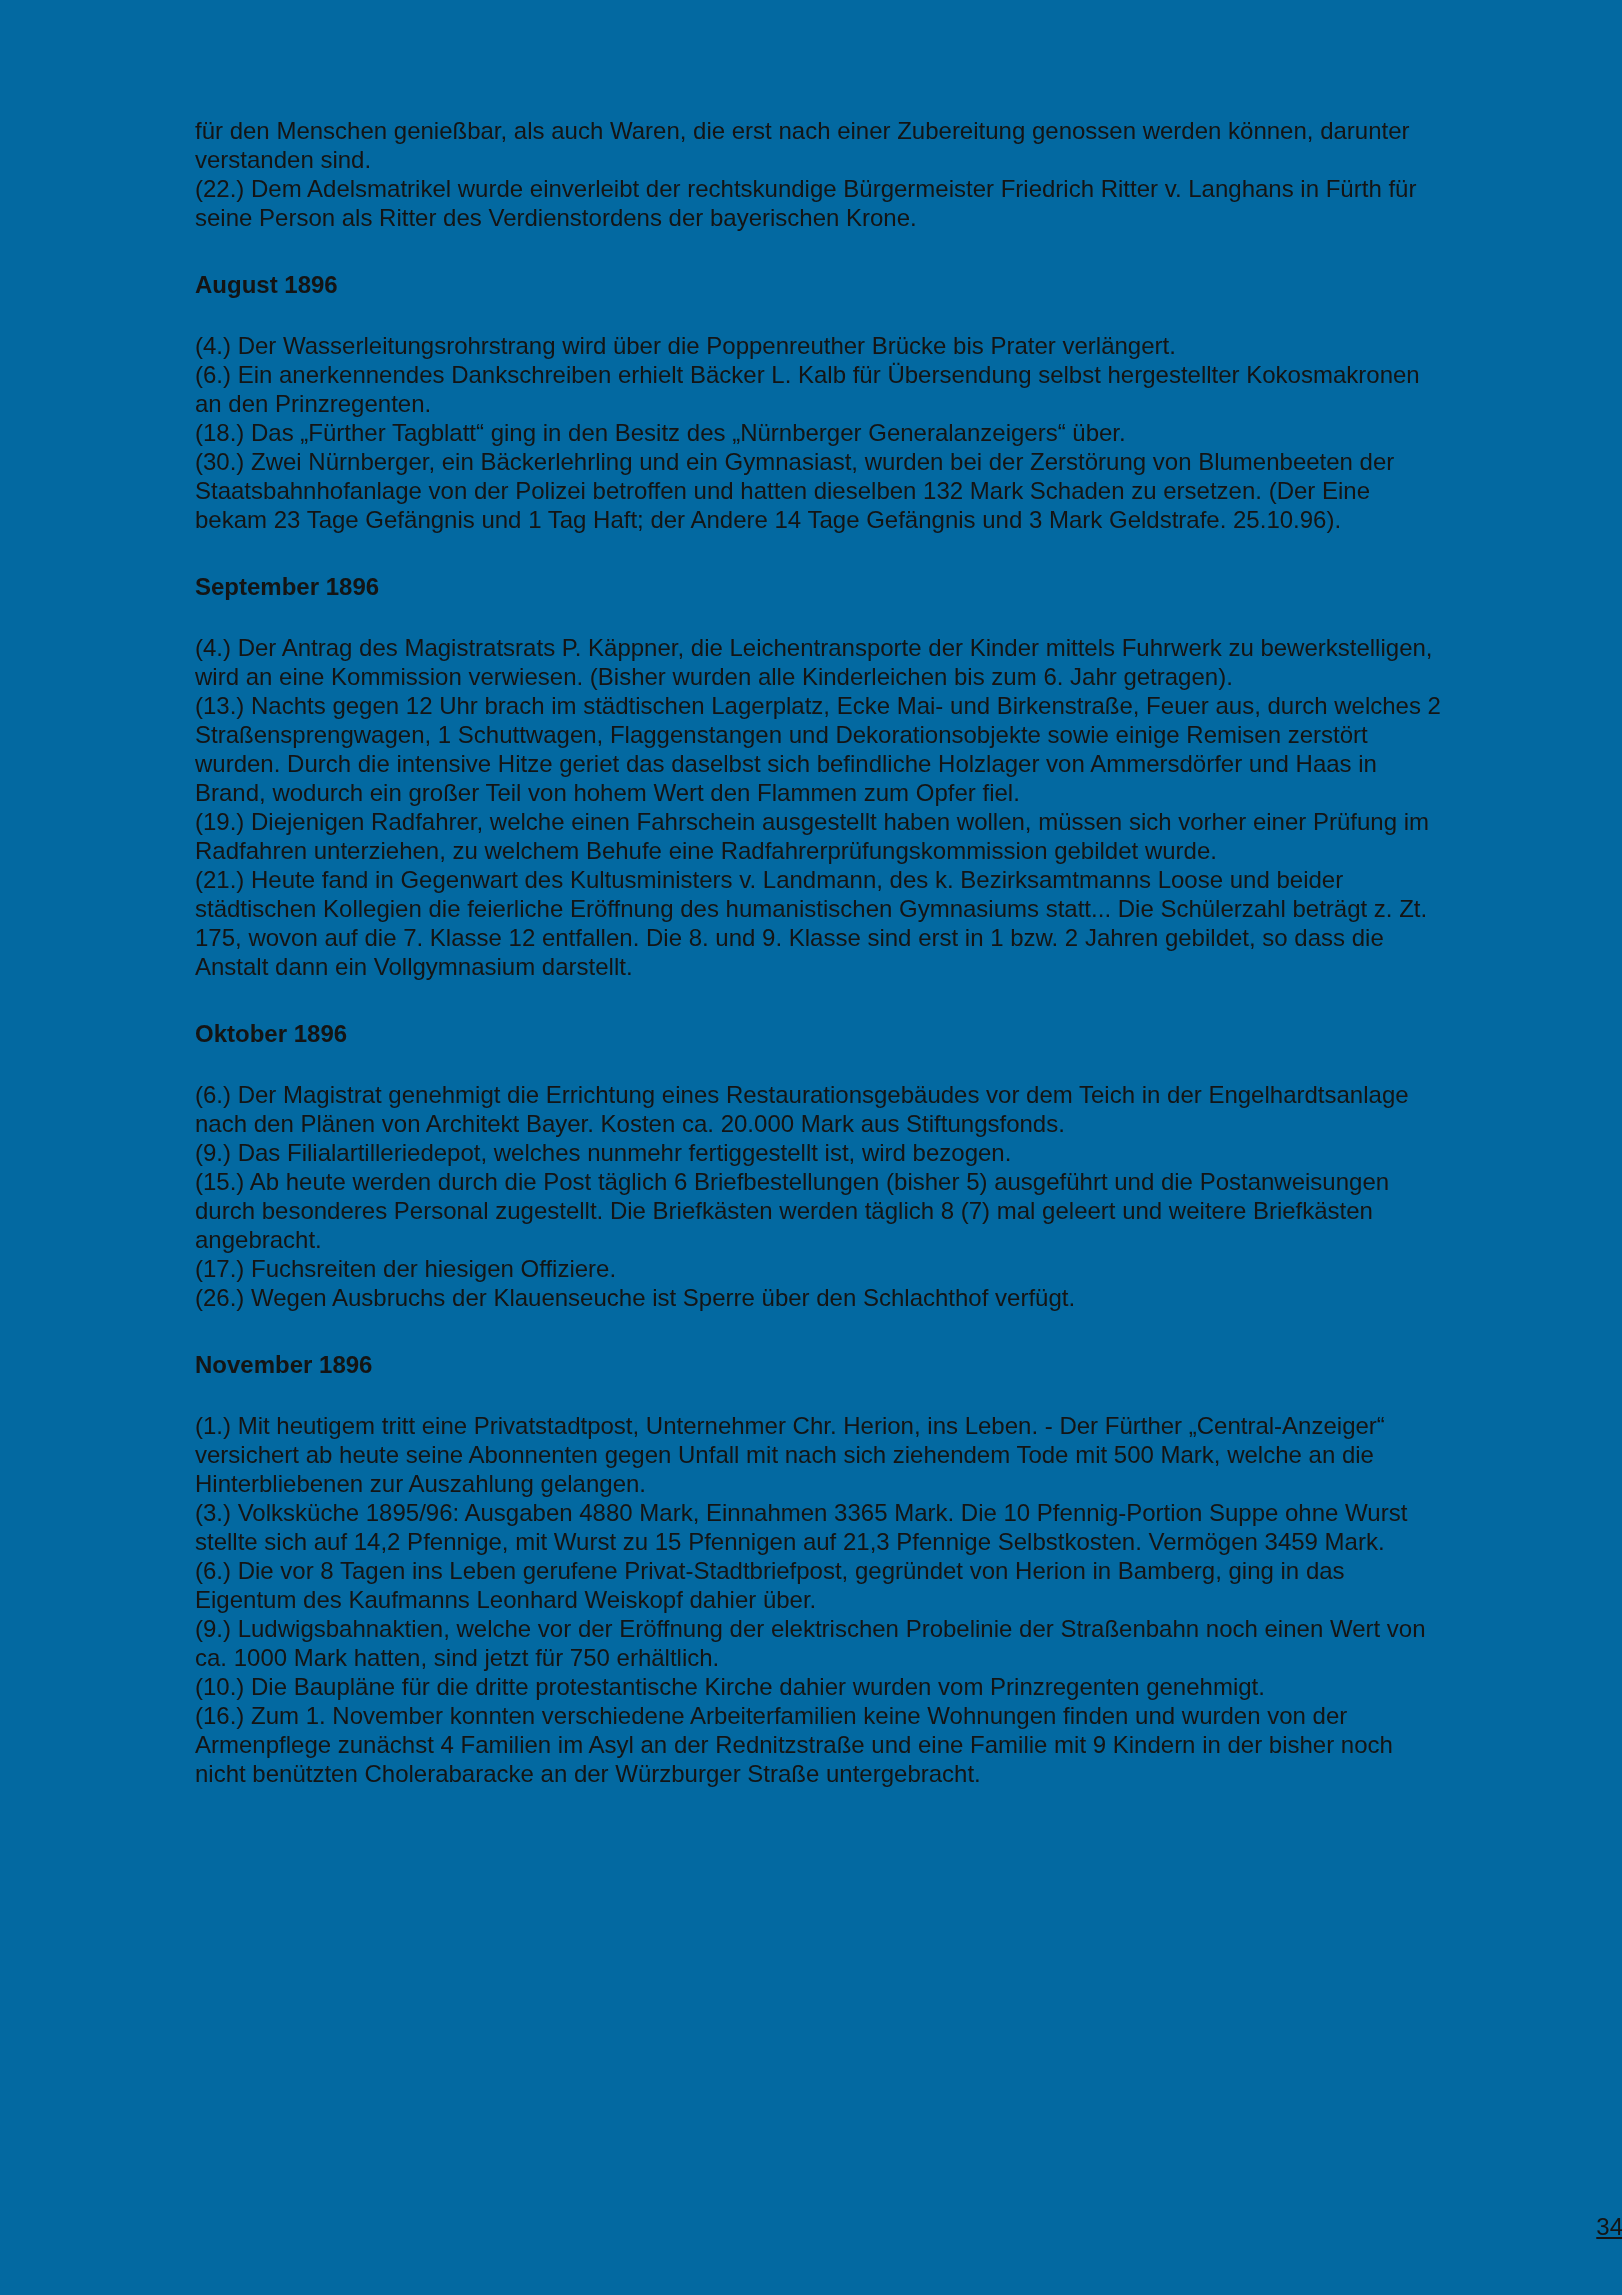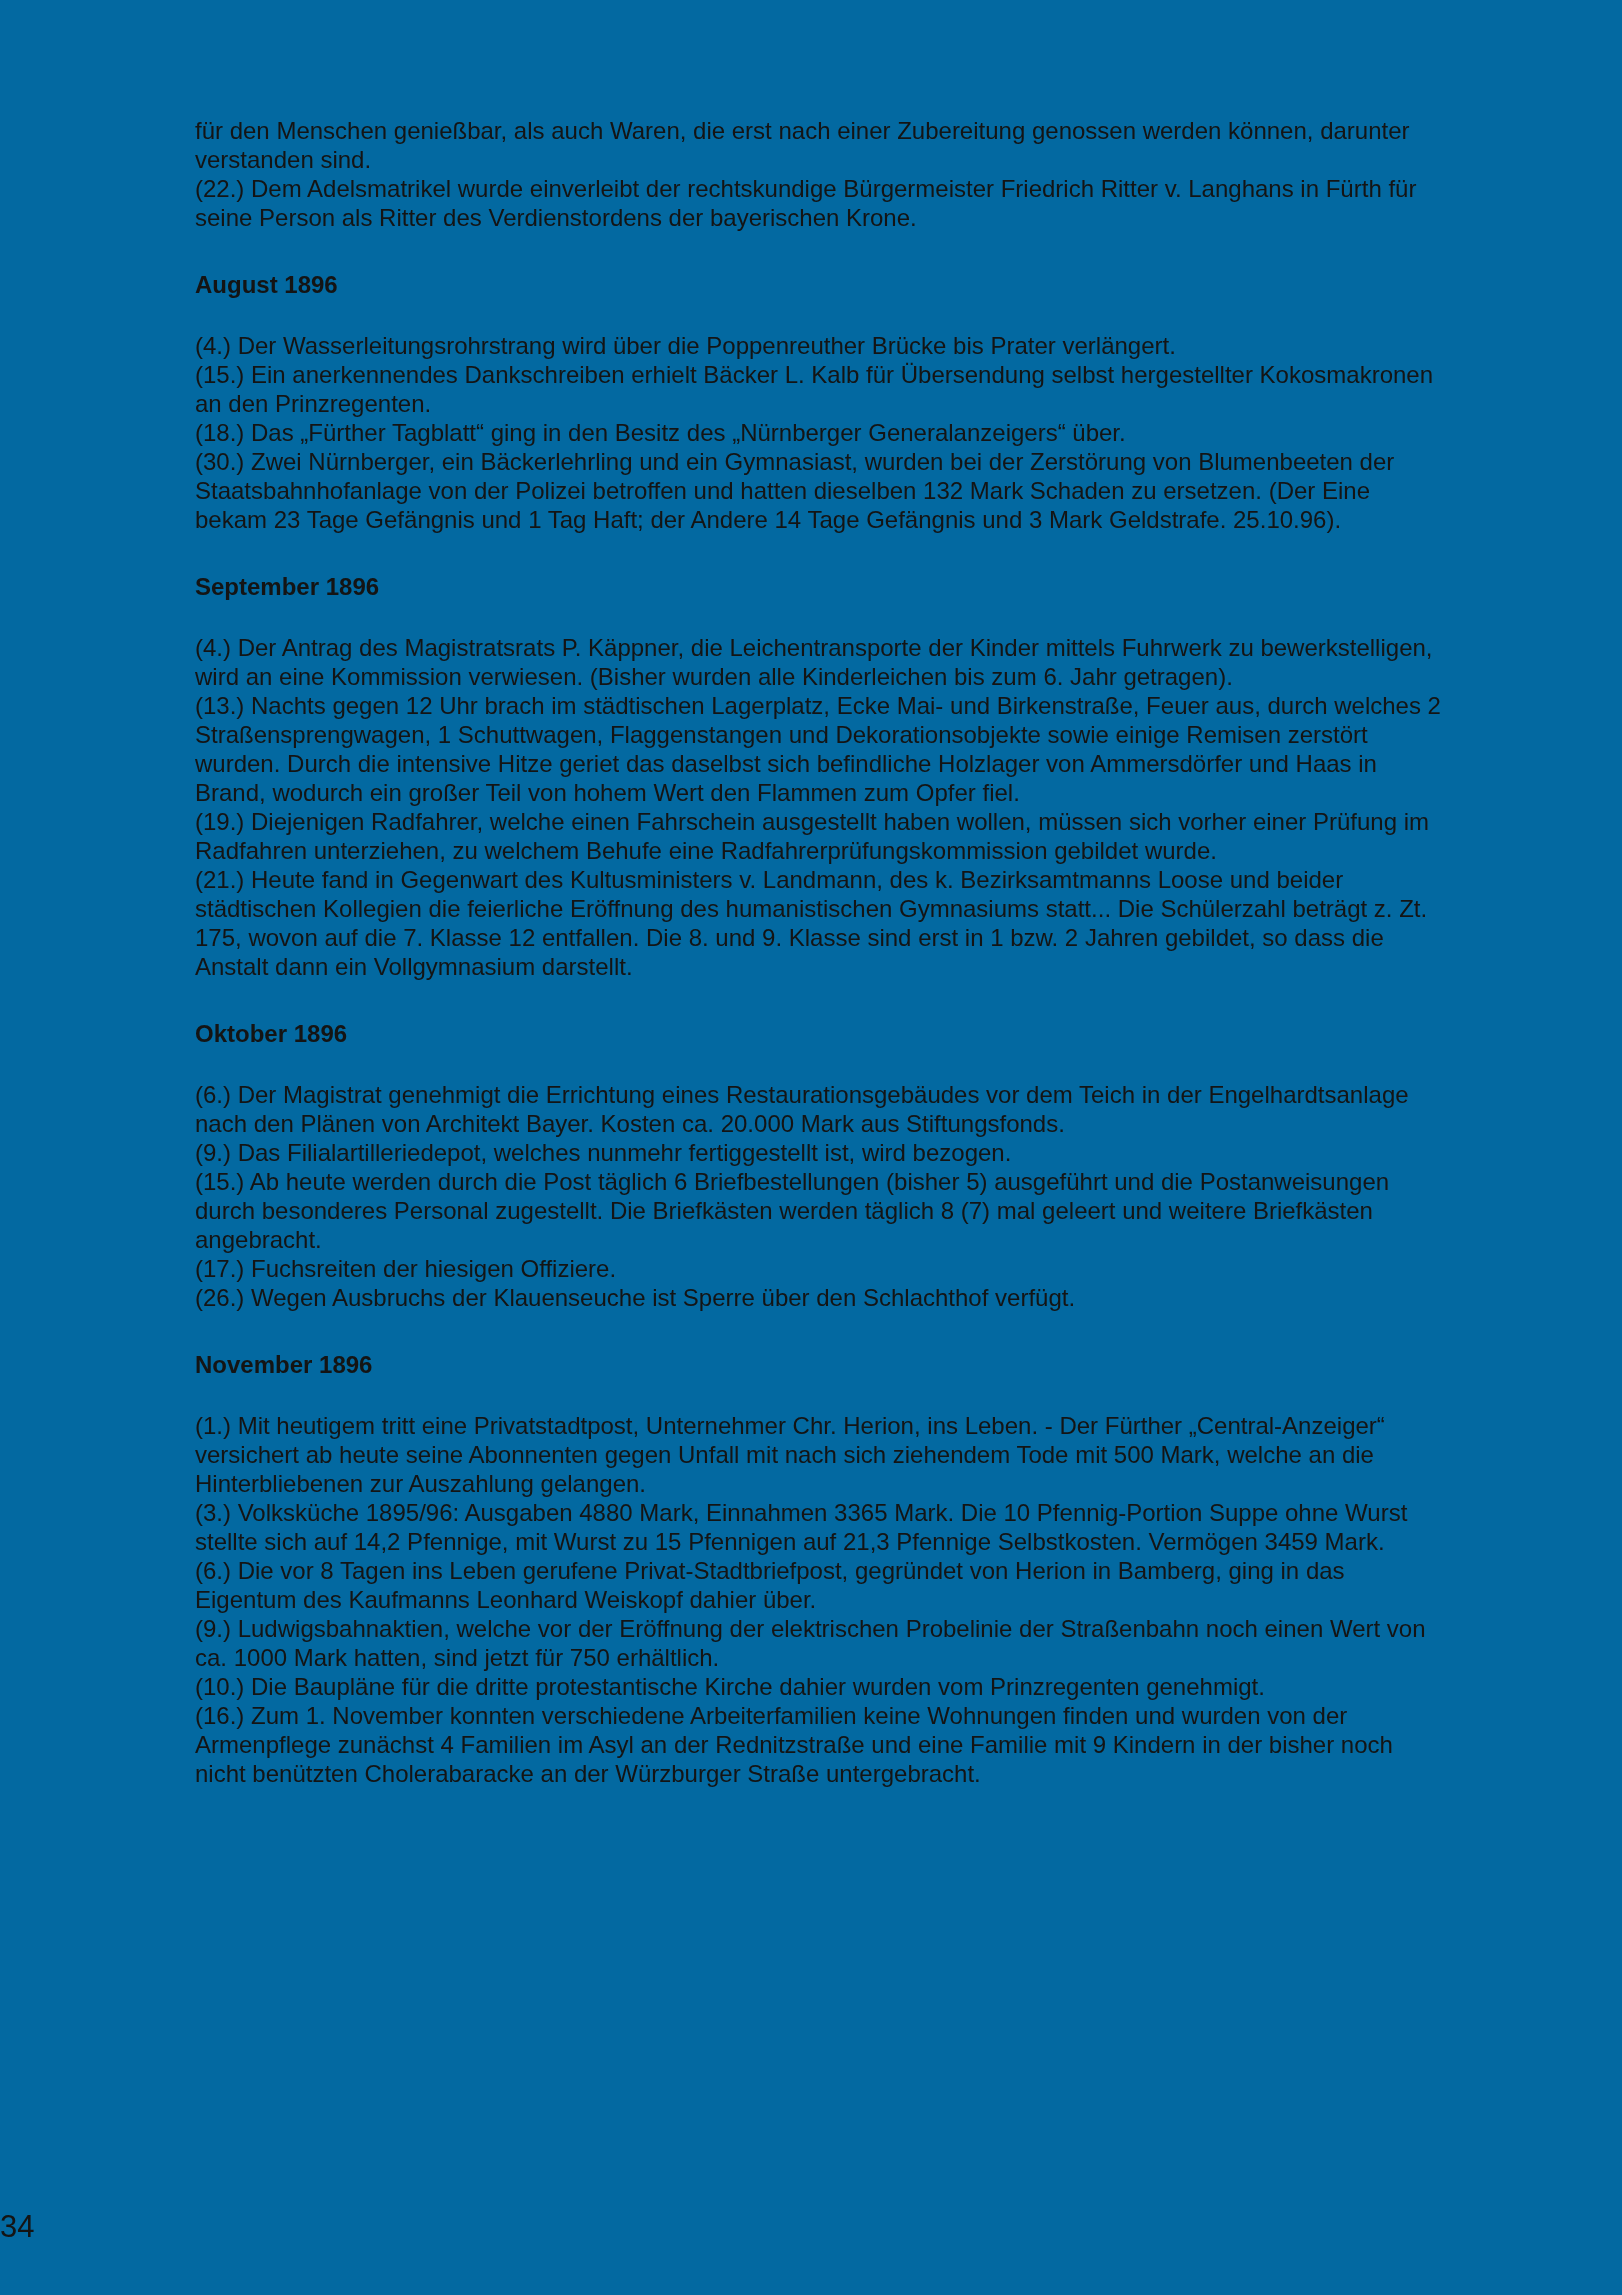--- a/index.html
+++ b/index.html
@@ -36,35 +36,36 @@
     line-height: 29px;
     font-weight: bold;
     margin: 38px 0 32px 0;
     padding: 0;
   }
   .page-number {
     position: absolute;
     bottom: 54px;
     left: 0;
     right: 0;
-    text-align: left;
-    font-size: 31px;
+    text-align: right;
+    font-size: 24px;
     line-height: 29px;
+    text-decoration: underline;
   }
 </style>
 </head>
 <body>
 
 <main class="page">
   <div class="content" id="content">
       <p class="entry">für den Menschen genießbar, als auch Waren, die erst nach einer Zubereitung genossen werden können, darunter verstanden sind.</p>
       <p class="entry">(22.) Dem Adelsmatrikel wurde einverleibt der rechtskundige Bürgermeister Friedrich Ritter v. Langhans in Fürth für seine Person als Ritter des Verdienstordens der bayerischen Krone.</p>
       <h2 class="heading">August 1896</h2>
       <p class="entry">(4.) Der Wasserleitungsrohrstrang wird über die Poppenreuther Brücke bis Prater verlängert.</p>
-      <p class="entry">(15.) Ein anerkennendes Dankschreiben erhielt Bäcker L. Kalb für Übersendung selbst hergestellter Kokosmakronen an den Prinzregenten.</p>
+      <p class="entry">(6.) Ein anerkennendes Dankschreiben erhielt Bäcker L. Kalb für Übersendung selbst hergestellter Kokosmakronen an den Prinzregenten.</p>
       <p class="entry">(18.) Das „Fürther Tagblatt“ ging in den Besitz des „Nürnberger Generalanzeigers“ über.</p>
       <p class="entry">(30.) Zwei Nürnberger, ein Bäckerlehrling und ein Gymnasiast, wurden bei der Zerstörung von Blumenbeeten der Staatsbahnhofanlage von der Polizei betroffen und hatten dieselben 132 Mark Schaden zu ersetzen. (Der Eine bekam 23 Tage Gefängnis und 1 Tag Haft; der Andere 14 Tage Gefängnis und 3 Mark Geldstrafe. 25.10.96).</p>
       <h2 class="heading">September 1896</h2>
       <p class="entry">(4.) Der Antrag des Magistratsrats P. Käppner, die Leichentransporte der Kinder mittels Fuhrwerk zu bewerkstelligen, wird an eine Kommission verwiesen. (Bisher wurden alle Kinderleichen bis zum 6. Jahr getragen).</p>
       <p class="entry">(13.) Nachts gegen 12 Uhr brach im städtischen Lagerplatz, Ecke Mai- und Birkenstraße, Feuer aus, durch welches 2 Straßensprengwagen, 1 Schuttwagen, Flaggenstangen und Dekorationsobjekte sowie einige Remisen zerstört wurden. Durch die intensive Hitze geriet das daselbst sich befindliche Holzlager von Ammersdörfer und Haas in Brand, wodurch ein großer Teil von hohem Wert den Flammen zum Opfer fiel.</p>
       <p class="entry">(19.) Diejenigen Radfahrer, welche einen Fahrschein ausgestellt haben wollen, müssen sich vorher einer Prüfung im Radfahren unterziehen, zu welchem Behufe eine Radfahrerprüfungskommission gebildet wurde.</p>
       <p class="entry">(21.) Heute fand in Gegenwart des Kultusministers v. Landmann, des k. Bezirksamtmanns Loose und beider städtischen Kollegien die feierliche Eröffnung des humanistischen Gymnasiums statt... Die Schülerzahl beträgt z. Zt. 175, wovon auf die 7. Klasse 12 entfallen. Die 8. und 9. Klasse sind erst in 1 bzw. 2 Jahren gebildet, so dass die Anstalt dann ein Vollgymnasium darstellt.</p>
       <h2 class="heading">Oktober 1896</h2>
       <p class="entry">(6.) Der Magistrat genehmigt die Errichtung eines Restaurationsgebäudes vor dem Teich in der Engelhardtsanlage nach den Plänen von Architekt Bayer. Kosten ca. 20.000 Mark aus Stiftungsfonds.</p>
       <p class="entry">(9.) Das Filialartilleriedepot, welches nunmehr fertiggestellt ist, wird bezogen.</p>

